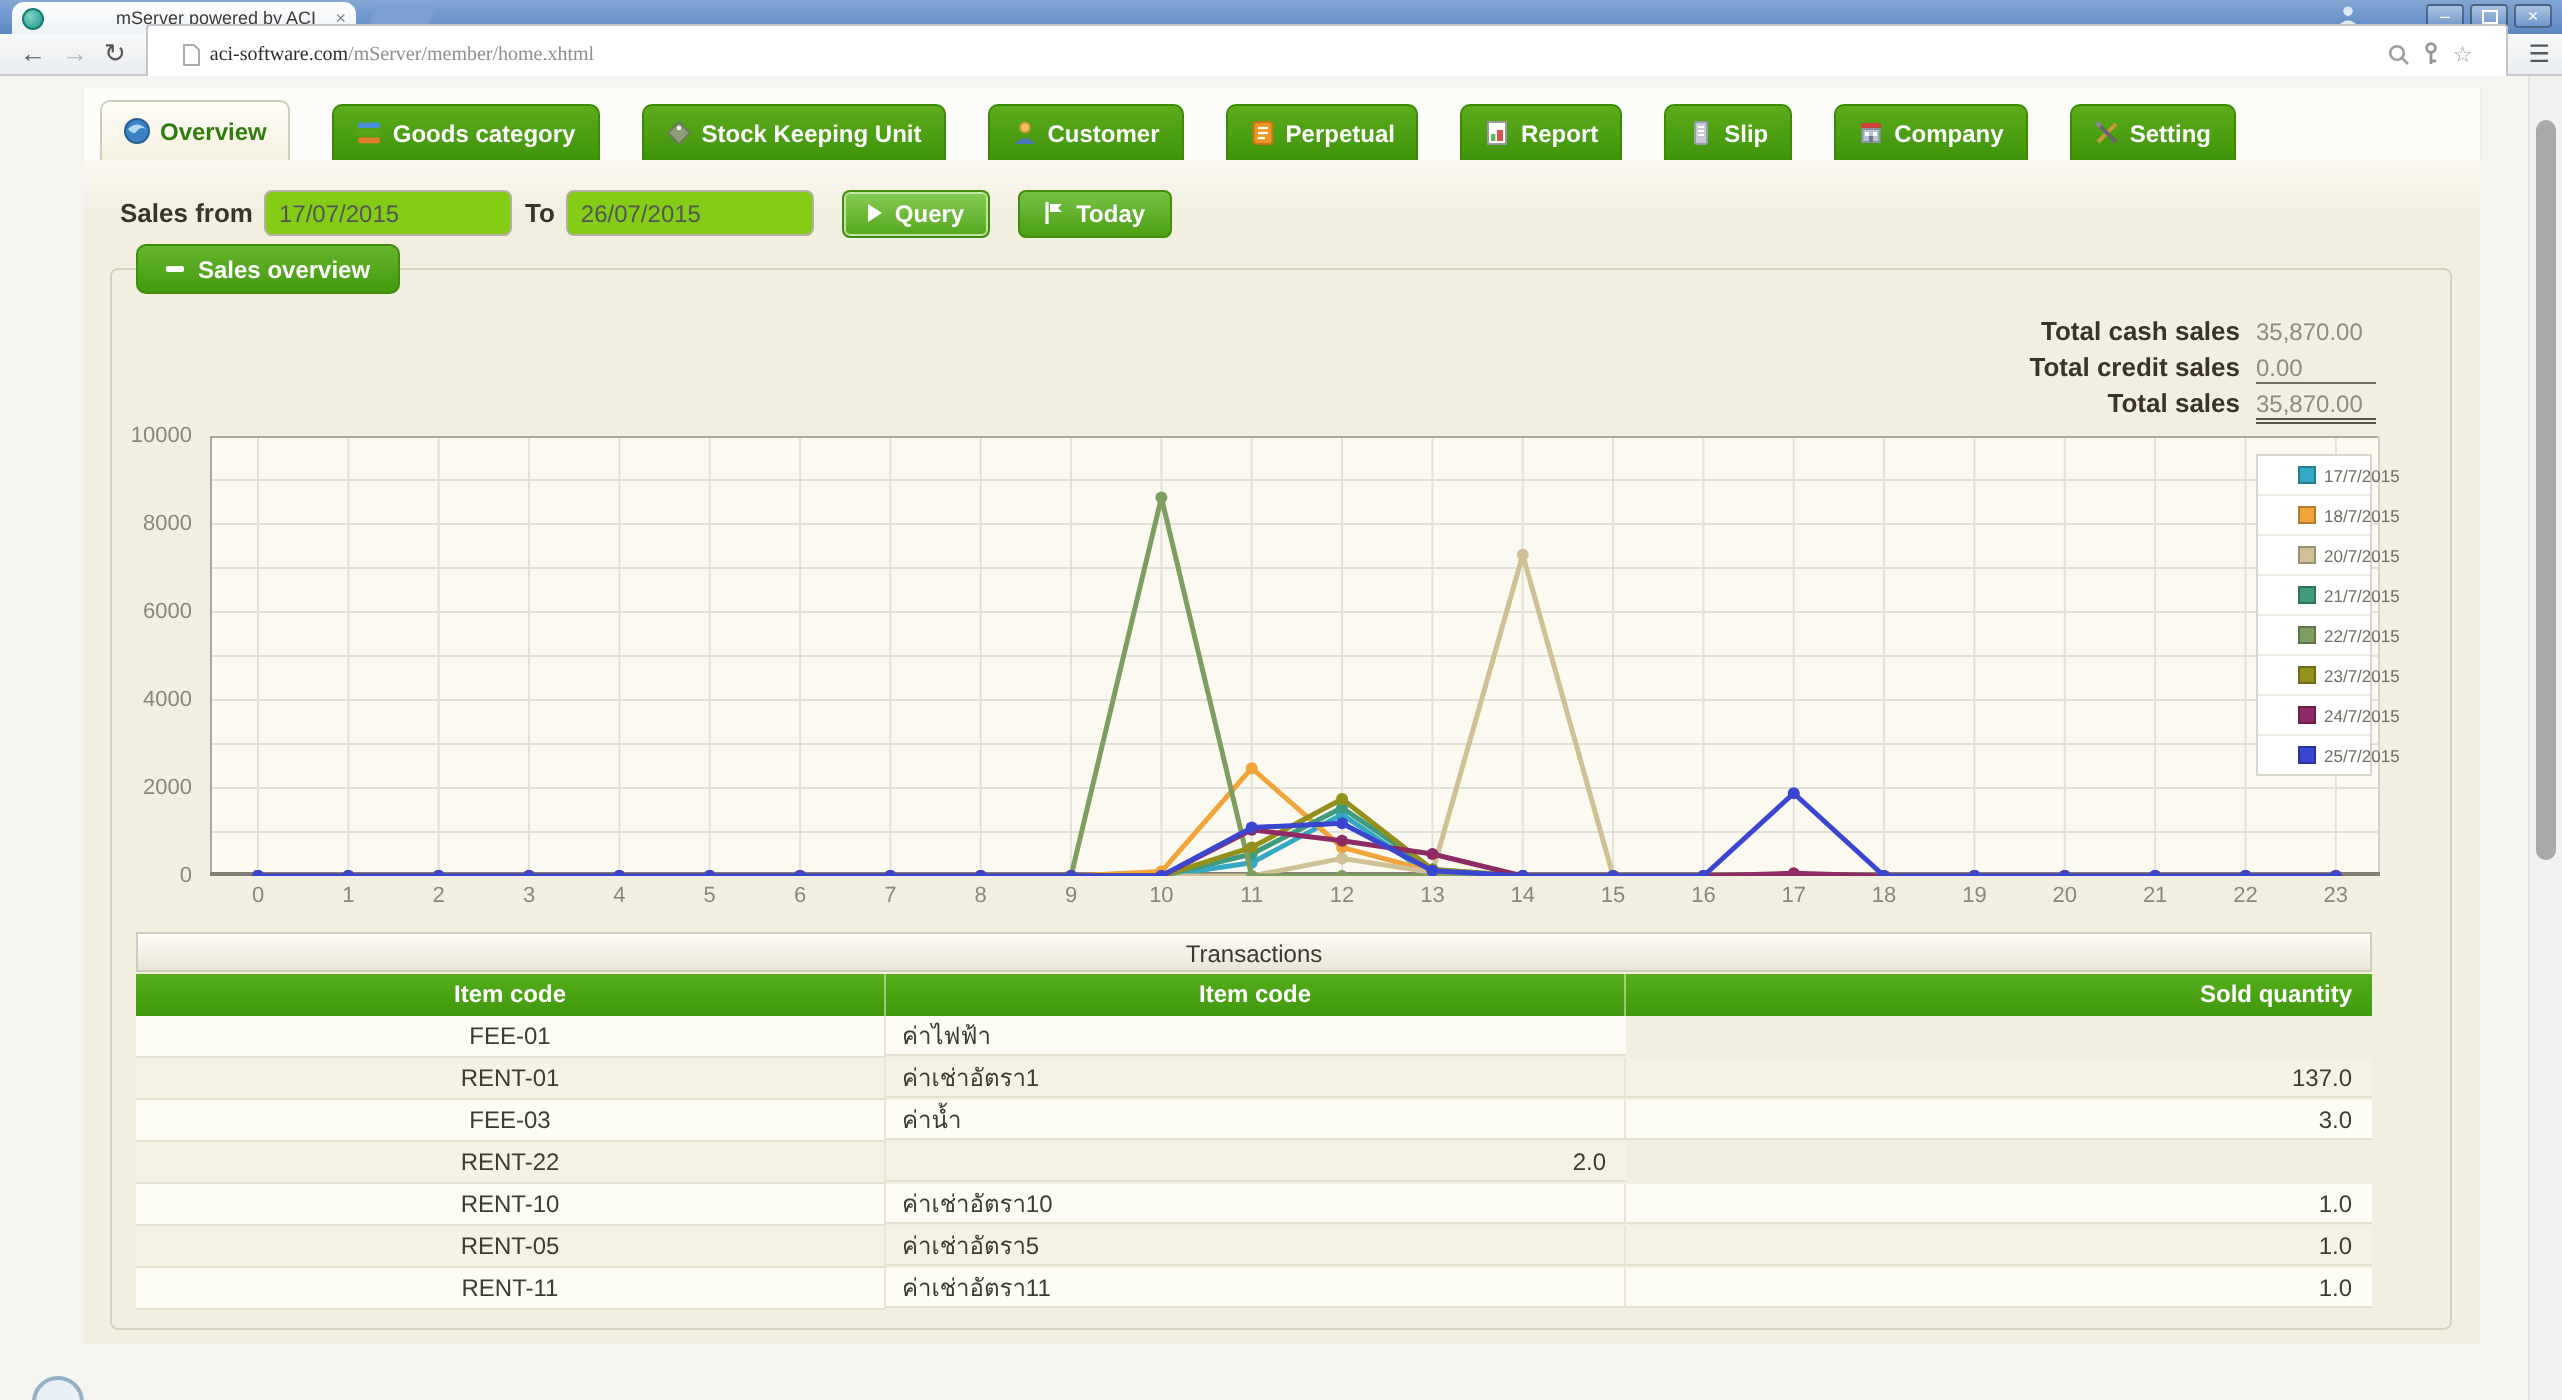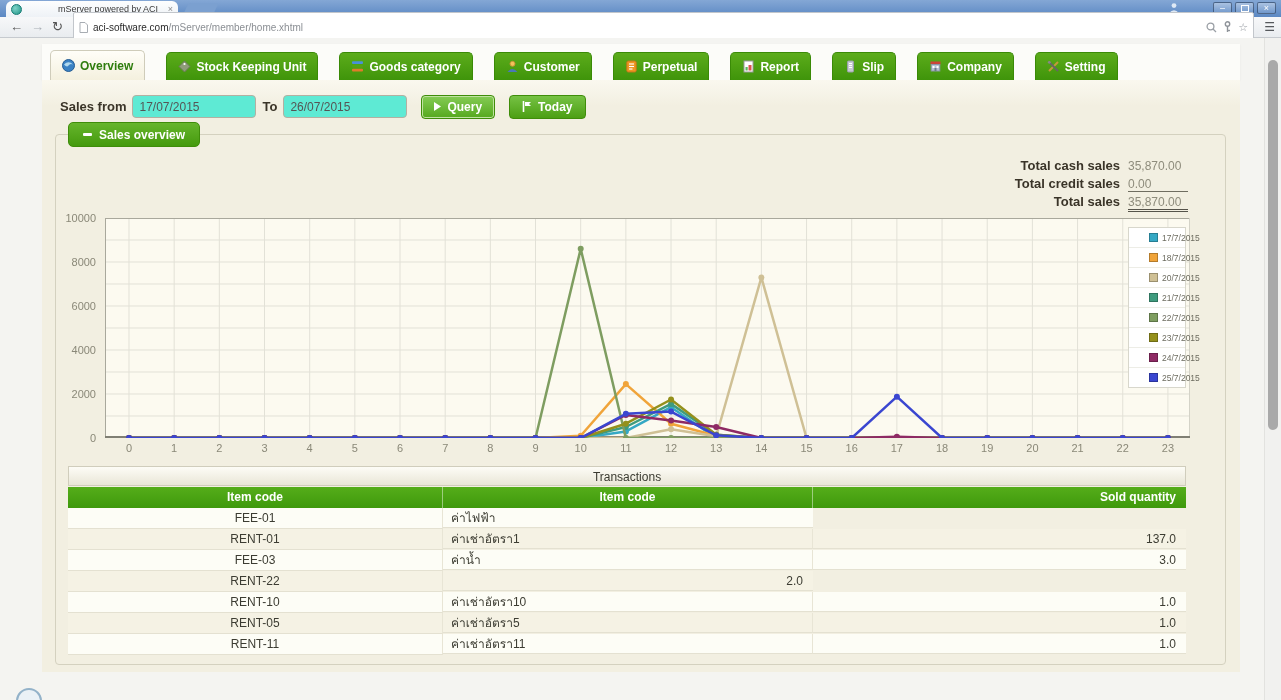--- a/index.html
+++ b/index.html
@@ -24,21 +24,21 @@
     color:#fff;font-size:9px;line-height:11px;text-align:center;box-sizing:border-box;}
   .wbtn .box{display:inline-block;width:6px;height:5px;border:1px solid #fff;vertical-align:middle;}
   .person-btn{width:20px;height:13px;margin-right:26px;display:flex;align-items:center;justify-content:center;}
 
   .toolbar{position:absolute;left:0;top:17px;width:1281px;height:21px;
     background:linear-gradient(#f7f8f9,#e9ecef);border-bottom:1px solid #c6cacf;
     display:flex;align-items:center;box-sizing:border-box;padding:0 6px;}
   .navbtn{font-size:13px;color:#555;margin:0 4px;line-height:18px;}
   .navbtn.dis{color:#aab0b6;}
   .addressbar{flex:1;height:31px;background:#fff;border:1px solid #c2c6cb;border-radius:2px;
-    margin:0 6px;display:flex;align-items:center;font-size:10px;padding:0 5px;box-sizing:border-box;}
+    margin:0 6px;display:flex;align-items:center;font-size:10px;padding:0 17px;box-sizing:border-box;font-family:Liberation Serif, serif;}
   .url-domain{color:#2b2b2b;}
   .url-path{color:#8b8f94;flex:1;white-space:nowrap;overflow:hidden;}
   .abar-icon{margin-left:6px;color:#9a9fa5;display:flex;align-items:center;}
   .star{font-size:11px;color:#9a9fa5;}
   .menu-btn{font-size:12px;color:#55585c;margin-left:4px;}
 
   
   .page-bg{position:absolute;left:0;top:38px;width:1281px;height:662px;background:#f4f4f1;}
   .sheet-top{position:absolute;left:42px;top:44px;width:1198px;height:36px;background:#fcfcf9;
     box-shadow:0 1px 2px rgba(0,0,0,.06);}
@@ -51,21 +51,21 @@
     background:linear-gradient(#5cac1b,#3f940a);border:1px solid #3a8a07;border-bottom:none;
     border-radius:5px 5px 0 0;color:#fff;font-weight:bold;font-size:12px;white-space:nowrap;}
   .tab.active{background:linear-gradient(#fffef8,#f4f0de);color:#2f7d0e;border:1px solid #cfccba;border-bottom:none;height:30px;}
   .tab .ticon{width:13px;height:13px;display:inline-flex;}
   .tab .ticon svg{width:13px;height:13px;}
 
   
   .filter-row{position:absolute;left:60px;top:94px;height:25px;display:flex;align-items:center;gap:6px;}
   .flabel{font-weight:bold;font-size:13px;color:#3a3428;}
   .finput{width:124px;height:23px;border:1px solid #b3b0a2;border-radius:4px;font-size:12px;color:#555;
-    padding:0 6px;box-sizing:border-box;font-family:"Liberation Sans",sans-serif;background:#5eead4;}
+    padding:0 6px;box-sizing:border-box;font-family:"Liberation Sans",sans-serif;background:#84cc16;}
   .gbtn{height:24px;display:inline-flex;align-items:center;gap:6px;padding:0 12px;border-radius:4px;
     background:linear-gradient(#76c244,#4c9f14);border:1px solid #3f8d0a;color:#fff;font-weight:bold;
     font-size:12px;font-family:"Liberation Sans",sans-serif;cursor:default;}
   .gbtn.query{background:linear-gradient(#85cc55,#55a81e);margin-left:8px;box-shadow:0 0 0 1px #bfe3a0 inset;}
 
   
   .sec-btn{position:absolute;left:68px;top:122px;height:25px;display:inline-flex;align-items:center;gap:7px;
     padding:0 14px;border-radius:5px;background:linear-gradient(#66b52c,#459a0e);border:1px solid #3f8d0a;
     color:#fff;font-weight:bold;font-size:12px;font-family:"Liberation Sans",sans-serif;z-index:3;}
   .minus{display:inline-block;width:9px;height:3px;background:#fff;border-radius:1px;}
@@ -178,35 +178,35 @@
         <svg viewBox="0 0 13 13">
           <circle cx="6.5" cy="6.5" r="6" fill="#3b82c4" stroke="#255d93"></circle>
           <path d="M2 5.5 Q6.5 1 11 5.5 Q8 4 6.5 6.5 Q5 9 2 5.5Z" fill="#bfe2f2" opacity=".9"></path>
         </svg>
       </span>
       <span>Overview</span>
     </div>
     <div class="tab">
       <span class="ticon">
         <svg viewBox="0 0 13 13">
-          <path d="M6.5 1 12 6.5 6.5 12 1 6.5Z" fill="#8f9c7a" stroke="#6d7a58"></path>
-          <circle cx="6.5" cy="4" r="1.1" fill="#fff"></circle>
-        </svg>
-      </span>
-      <span>Stock Keeping Unit</span>
-    </div>
-    <div class="tab">
-      <span class="ticon">
-        <svg viewBox="0 0 13 13">
           <rect x="1" y="1.2" width="11" height="2.8" rx="1" fill="#4a90d9"></rect>
           <rect x="1" y="5" width="11" height="2.8" rx="1" fill="#56a313"></rect>
           <rect x="1" y="8.8" width="11" height="2.8" rx="1" fill="#e07b2a"></rect>
         </svg>
       </span>
       <span>Goods category</span>
+    </div>
+    <div class="tab">
+      <span class="ticon">
+        <svg viewBox="0 0 13 13">
+          <path d="M6.5 1 12 6.5 6.5 12 1 6.5Z" fill="#8f9c7a" stroke="#6d7a58"></path>
+          <circle cx="6.5" cy="4" r="1.1" fill="#fff"></circle>
+        </svg>
+      </span>
+      <span>Stock Keeping Unit</span>
     </div>
     <div class="tab">
       <span class="ticon">
         <svg viewBox="0 0 13 13">
           <circle cx="6.5" cy="3.8" r="2.5" fill="#f3c25c" stroke="#c79433"></circle>
           <path d="M1.5 12 Q6.5 6 11.5 12Z" fill="#4a78b8"></path>
         </svg>
       </span>
       <span>Customer</span>
     </div>

